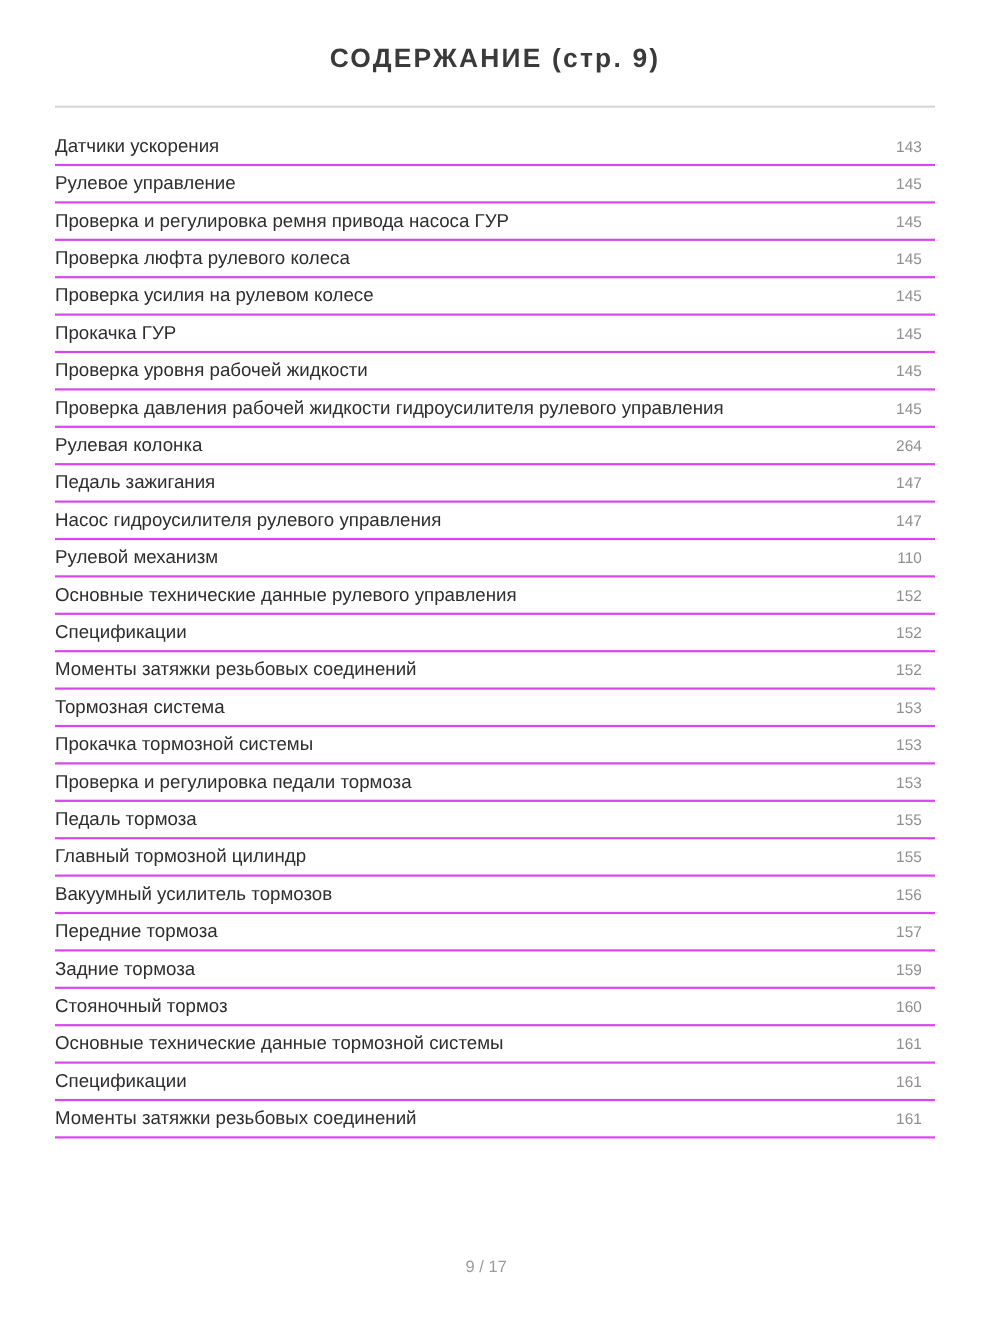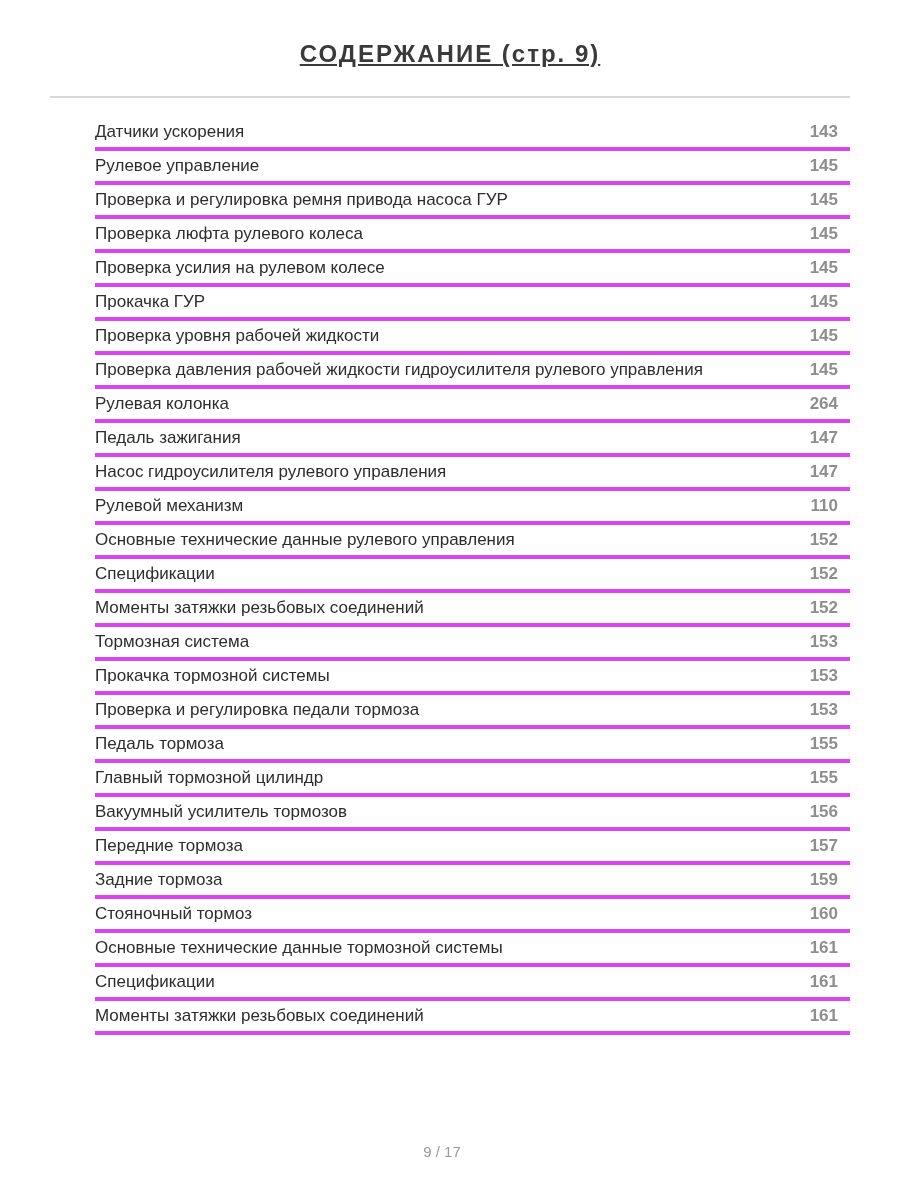--- a/index.html
+++ b/index.html
@@ -18,54 +18,51 @@
     padding: 0 50px;
   }
   .page-title {
     padding-top: 41px;
     text-align: center;
     font-size: 24px;
     font-weight: bold;
     letter-spacing: 2px;
     color: #3a3a3a;
     line-height: 1.1;
-    text-decoration: underline;
   }
   .header-divider {
     margin-top: 29px;
     height: 2px;
     background: #d8d8d8;
     width: 100%;
   }
   .toc-list {
     margin-top: 19px;
     width: 100%;
   }
   .toc-row {
     display: flex;
     align-items: center;
     justify-content: space-between;
     height: 34px;
-    border-bottom: 4px solid #d946ef;
-    margin-left: 45px;
+    border-bottom: 2px solid #d946ef;
   }
   .toc-label {
     font-size: 17px;
     color: #2d2d2d;
     white-space: nowrap;
     overflow: hidden;
     text-overflow: ellipsis;
     padding-right: 16px;
   }
   .toc-page {
-    font-size: 17px;
+    font-size: 14px;
     color: #8e8e8e;
     flex: 0 0 auto;
     padding-right: 12px;
-    font-weight: bold;
   }
   .page-footer {
     position: absolute;
     left: 0;
     right: 16px;
     top: 1143px;
     text-align: center;
     font-size: 15px;
     color: #9b9b9b;
   }

